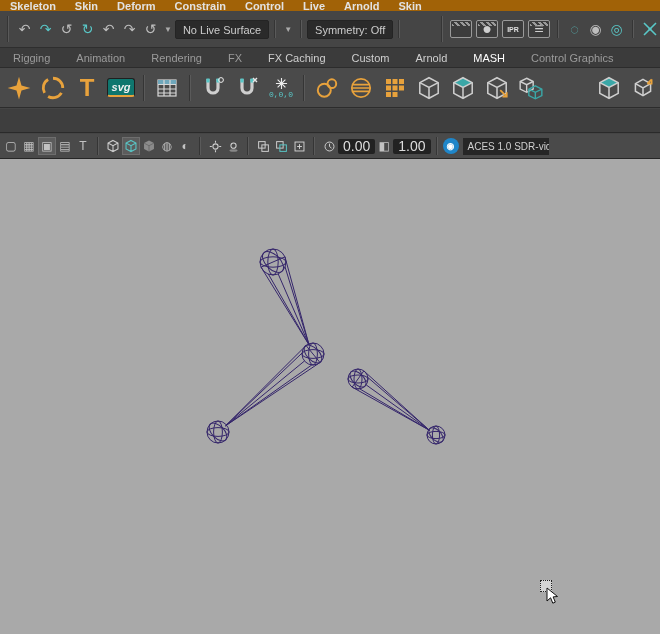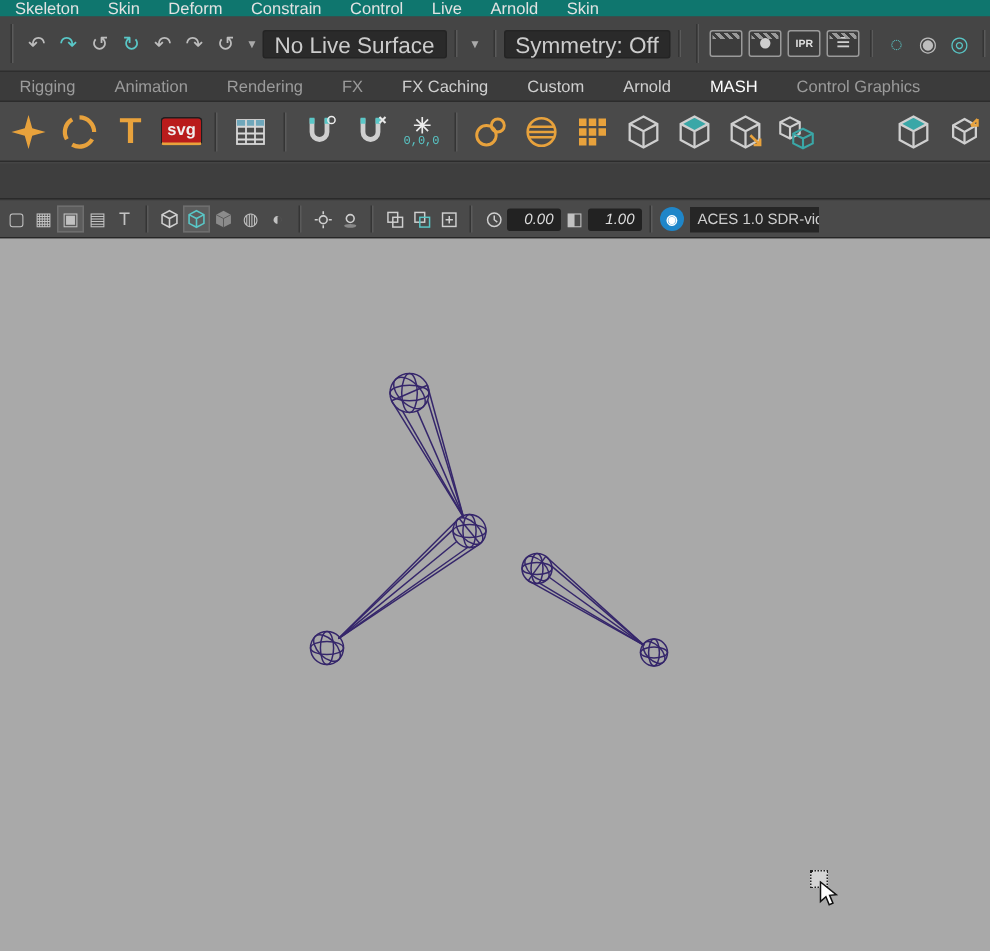--- a/index.html
+++ b/index.html
@@ -7,58 +7,58 @@
   body {
     position: relative;
     font-family: "Liberation Sans", sans-serif;
     background: #454545;
     overflow: hidden;
     color: #cfcfcf;
   }
   .row { position: absolute; left: 0; right: 0; display: flex; align-items: center; }
 
   
-  .menu-row { top: 0; height: 11px; background: #0f766e; overflow: hidden; align-items: flex-start; padding-left: 10px; }
+  .menu-row { top: 0; height: 11px; background: #a16207; overflow: hidden; align-items: flex-start; padding-left: 10px; font-weight: bold; }
   .menu-item { font-size: 11px; line-height: 13px; color: #e2e2e2; margin-right: 19px; white-space: nowrap; }
 
   
   .toolbar-row { top: 11px; height: 37px; background: #454545; border-bottom: 1px solid #2e2e2e; padding-left: 2px; }
   .vsep { width: 0; height: 26px; border-left: 1px solid #353535; border-right: 1px solid #5a5a5a; margin: 0 5px; flex: none; }
   .vsep.small { height: 18px; }
   .ticon { width: 21px; height: 24px; display: flex; align-items: center; justify-content: center; color: #bdbdbd; font-size: 14px; flex: none; cursor: default; }
   .ticon.teal { color: #59c7c7; }
   .drop { color: #aaa; font-size: 8px; margin: 0 3px; flex: none; }
-  .field { background: #2a2a2a; color: #cccccc; font-size: 15px; height: 19px; line-height: 19px; padding: 0 7px; border-radius: 2px; border: 1px solid #242424; white-space: nowrap; flex: none; }
+  .field { background: #2a2a2a; color: #cccccc; font-size: 11px; height: 19px; line-height: 19px; padding: 0 7px; border-radius: 2px; border: 1px solid #242424; white-space: nowrap; flex: none; }
   .boxicon { width: 22px; height: 18px; border: 1px solid #9a9a9a; border-radius: 2px; margin: 0 2px; position: relative; display: flex; align-items: center; justify-content: center; flex: none; background: #3c3c3c; }
   .boxicon .stripes { position: absolute; top: 1px; left: 1px; right: 1px; height: 4px;
      background: repeating-linear-gradient(45deg,#9a9a9a 0 2px,transparent 2px 4px); }
   .boxicon .ipr-text { font-size: 7px; font-weight: bold; color: #e0e0e0; letter-spacing: 0; }
   .spacer { flex: 1; }
 
   
   .tabs-row { top: 48px; height: 20px; background: #3b3b3b; border-bottom: 1px solid #2c2c2c; font-size: 11px; }
   .tab { padding: 0 13px; color: #9b9b9b; white-space: nowrap; cursor: default; text-align: center; }
   .tab.bright { color: #cfcfcf; }
   .tab.active { color: #ffffff; }
 
   
   .shelf-row { top: 68px; height: 40px; background: #4a4a4a; border-bottom: 1px solid #2c2c2c; padding-left: 2px; }
   .sicon { width: 34px; height: 34px; display: flex; flex-direction: column; align-items: center; justify-content: center; flex: none; cursor: default; }
   .type-t { color: #e8a23c; font-size: 24px; font-weight: bold; line-height: 26px; }
-  .svg-badge { background: #b91c1c; border: 1px solid #1f1f1f; color: #f0f0f0; font-size: 11px; font-weight: bold; padding: 2px 4px; border-radius: 3px; border-bottom: 2px solid #e8a23c; }
+  .svg-badge { background: #0f766e; border: 1px solid #1f1f1f; color: #f0f0f0; font-size: 11px; font-weight: bold; padding: 2px 4px; border-radius: 3px; border-bottom: 2px solid #e8a23c; font-style: italic; }
   .xyz { color: #59c7c7; font-size: 8px; line-height: 9px; font-family: Liberation Mono, monospace; }
 
   
   .gap-row { top: 109px; height: 24px; background: #3e3e3e; border-bottom: 1px solid #2a2a2a; }
 
   
   .panel-row { top: 134px; height: 25px; background: #4a4a4a; border-bottom: 1px solid #262626; padding-left: 2px; }
   .picon { width: 18px; height: 18px; display: flex; align-items: center; justify-content: center; color: #c2c2c2; font-size: 12px; flex: none; cursor: default; }
   .picon.hl { background: #5c5c5c; border: 1px solid #6e6e6e; }
-  .pfield { background: #222; color: #dddddd; font-size: 10px; height: 15px; line-height: 15px; padding: 0 5px; min-width: 36px; text-align: right; border-radius: 2px; flex: none; font-style: italic; }
+  .pfield { background: #222; color: #dddddd; font-size: 14px; height: 15px; line-height: 15px; padding: 0 5px; min-width: 36px; text-align: center; border-radius: 2px; flex: none; }
   .cm-badge { width: 16px; height: 16px; border-radius: 50%; background: #1f86c9; color: #fff; display: flex; align-items: center; justify-content: center; font-size: 9px; font-weight: bold; flex: none; }
   .cs-label { background: #262626; height: 17px; line-height: 17px; font-size: 10px; color: #cfcfcf; padding: 0 5px; margin-left: 4px; white-space: nowrap; overflow: hidden; width: 86px; flex: none; }
 
   
   .viewport { position: absolute; top: 159px; left: 0; width: 660px; height: 475px; background: #a9a9a9; }
   #skeleton-svg { position: absolute; top: 0; left: 0; }
 
   
   .cursor { position: absolute; left: 540px; top: 580px; width: 26px; height: 28px; pointer-events: none; }
   .marquee-box { position: absolute; left: 0; top: 0; width: 12px; height: 12px; border: 1px dotted #222; background: rgba(235,235,235,0.65); }

